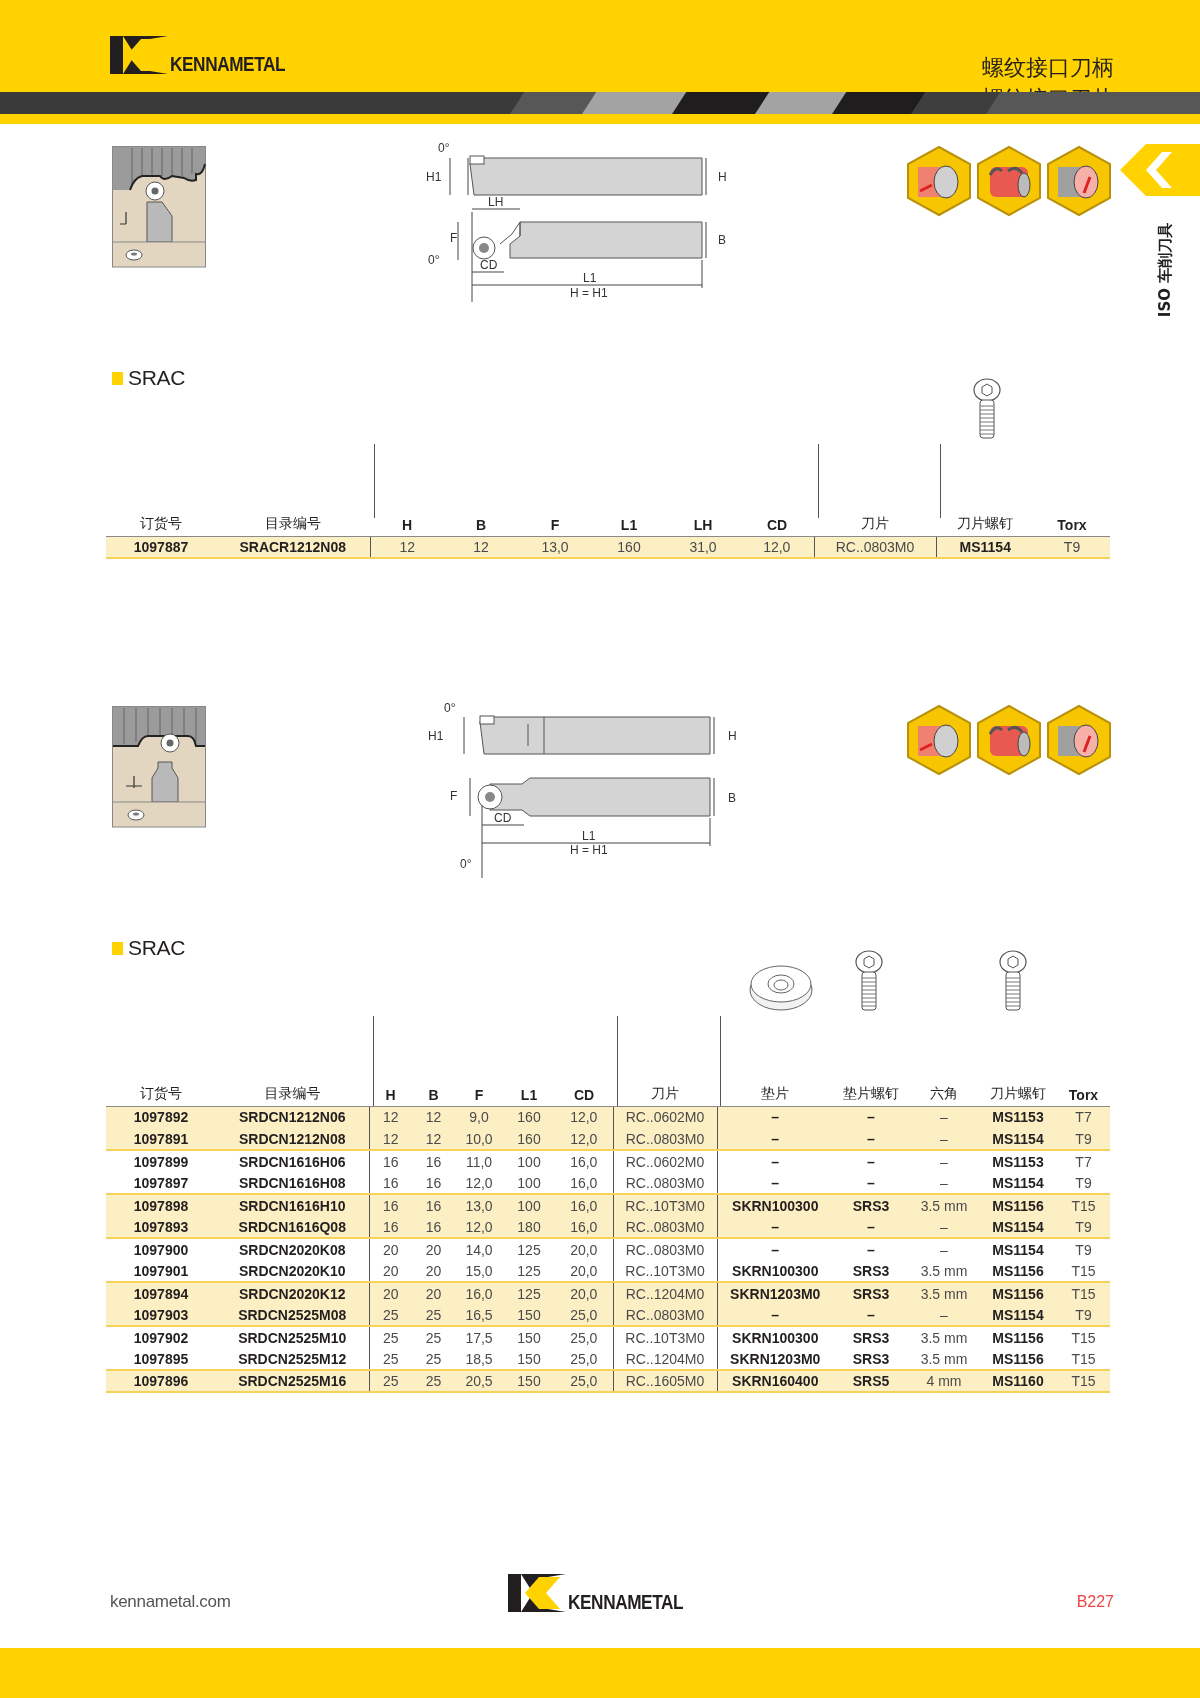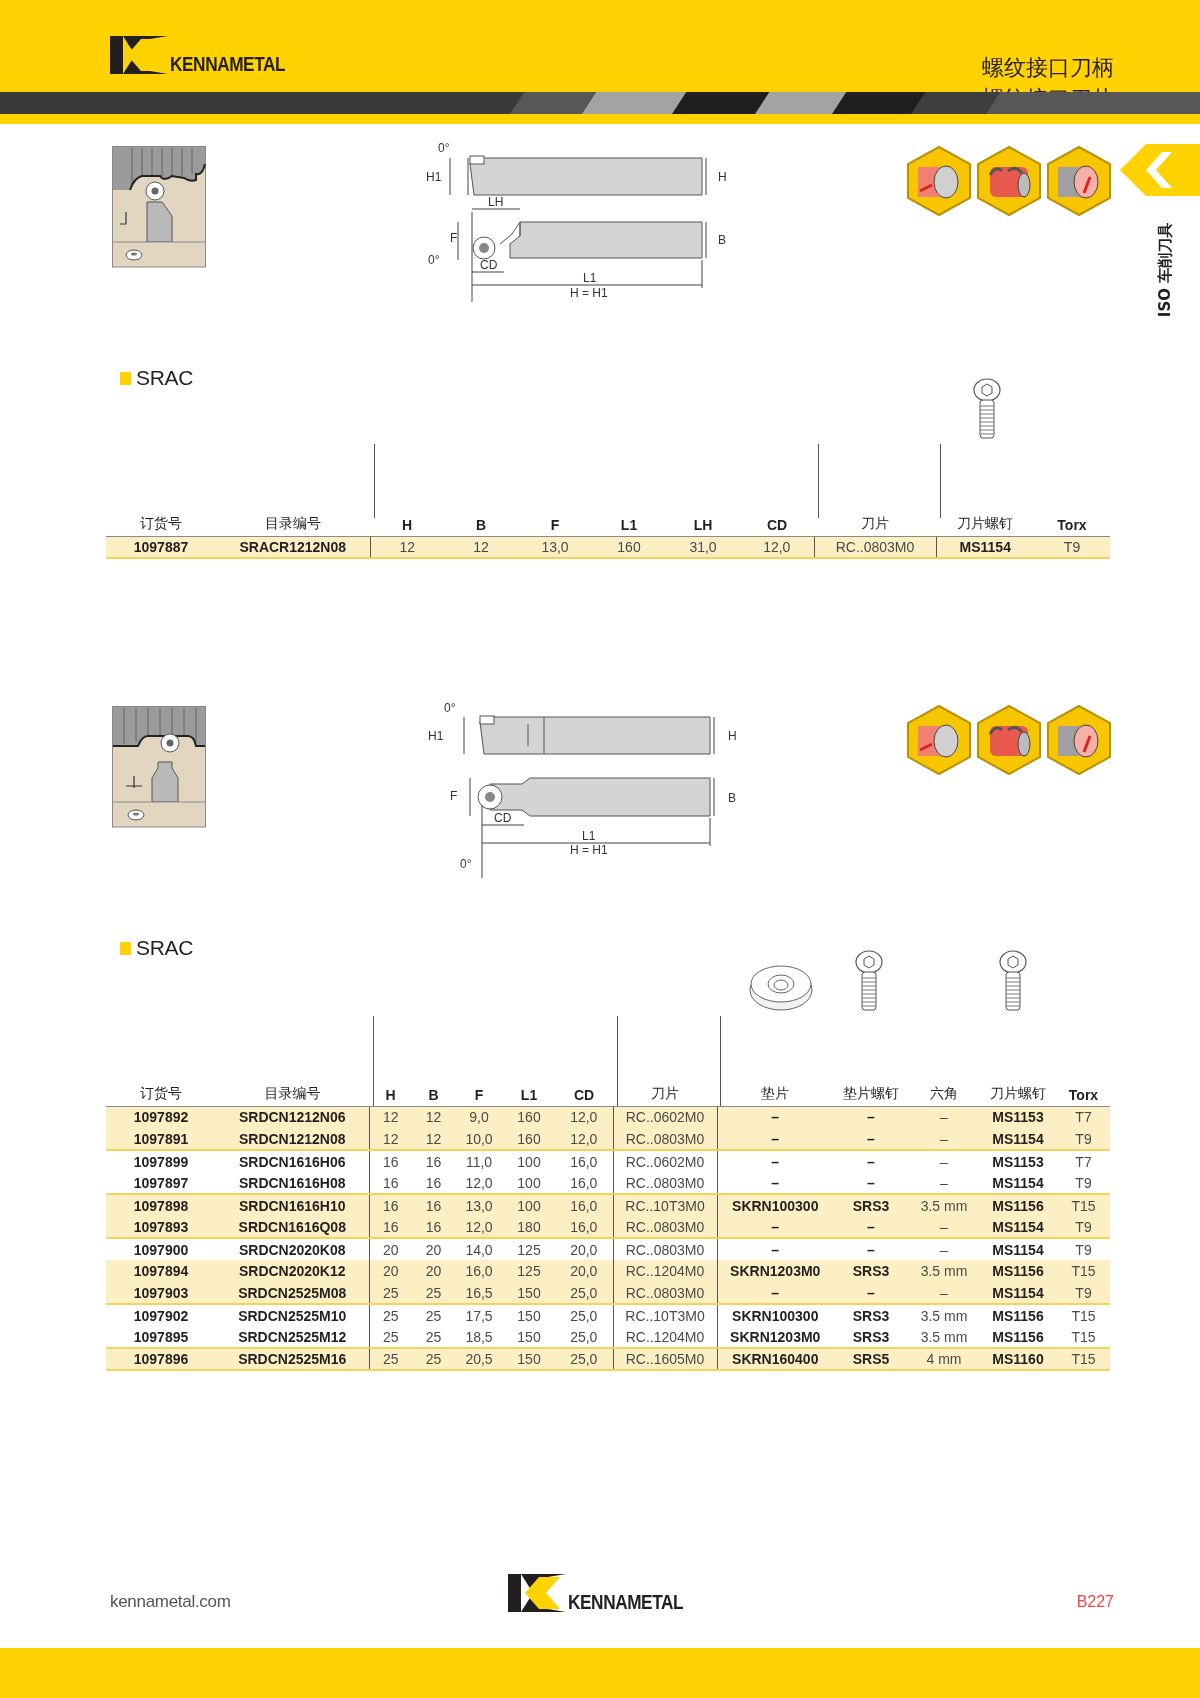--- a/index.html
+++ b/index.html
@@ -21,21 +21,21 @@
   .side-text { position: absolute; left: 1152px; top: 215px; width: 26px; height: 110px; }
   .side-text span { position: absolute; left: 50%; top: 50%; white-space: nowrap; font-size: 15px; font-weight: bold; transform: translate(-50%,-50%) rotate(-90deg); color:#231f20; font-family: "DejaVu Sans", sans-serif; }
 
   
   .thumb { position: absolute; }
   .drawing { position: absolute; }
   .hex-row { position: absolute; display: flex; gap: 4px; }
   .hex { width: 66px; height: 72px; }
 
   
-  .sec-title { position: absolute; left: 120px; font-size: 21px; color: #231f20; display: flex; align-items: center; letter-spacing: -0.3px; }
+  .sec-title { position: absolute; left: 112px; font-size: 21px; color: #231f20; display: flex; align-items: center; letter-spacing: -0.3px; }
   .sec-title .sq { width: 11px; height: 13px; background: #ffd200; margin-right: 5px; display: inline-block; }
 
   table.spec { position: absolute; left: 106px; border-collapse: collapse; table-layout: fixed; font-size: 14px; }
   table.spec th { font-weight: normal; font-size: 14px; padding: 0; height: 30px; vertical-align: bottom; padding-bottom: 3px; border-bottom: 1.5px solid #8a8a8a; text-align: center; color: #231f20; font-family: "DejaVu Sans", sans-serif; }
   table.spec th.lat { font-family: "Liberation Sans", sans-serif; font-weight: bold; }
   table.spec td { text-align: center; padding: 0; height: 22px; color: #333; white-space: nowrap; }
   table.spec td.b { font-weight: bold; color: #231f20; }
   table.spec td.n { color: #4a4a4a; }
   .vl { border-left: 1.3px solid #555; }
   tr.hl td { background: #fdefc4; }
@@ -483,20 +483,35 @@
         <td class="n">14,0</td>
         <td class="n">125</td>
         <td class="n">20,0</td>
       <td class="n vl">RC..0803M0</td>
       <td class="b vl">–</td>
         <td class="b">–</td>
         <td class="n">–</td>
         <td class="b">MS1154</td>
         <td class="n">T9</td>
     </tr>
+    <tr class="bd">
+      <td class="b">1097901</td>
+        <td class="b">SRDCN2020K10</td>
+      <td class="n vl">20</td>
+        <td class="n">20</td>
+        <td class="n">15,0</td>
+        <td class="n">125</td>
+        <td class="n">20,0</td>
+      <td class="n vl">RC..10T3M0</td>
+      <td class="b vl">SKRN100300</td>
+        <td class="b">SRS3</td>
+        <td class="n">3.5 mm</td>
+        <td class="b">MS1156</td>
+        <td class="n">T15</td>
+    </tr>
     <tr class="hl">
       <td class="b">1097894</td>
         <td class="b">SRDCN2020K12</td>
       <td class="n vl">20</td>
         <td class="n">20</td>
         <td class="n">16,0</td>
         <td class="n">125</td>
         <td class="n">20,0</td>
       <td class="n vl">RC..1204M0</td>
       <td class="b vl">SKRN1203M0</td>

